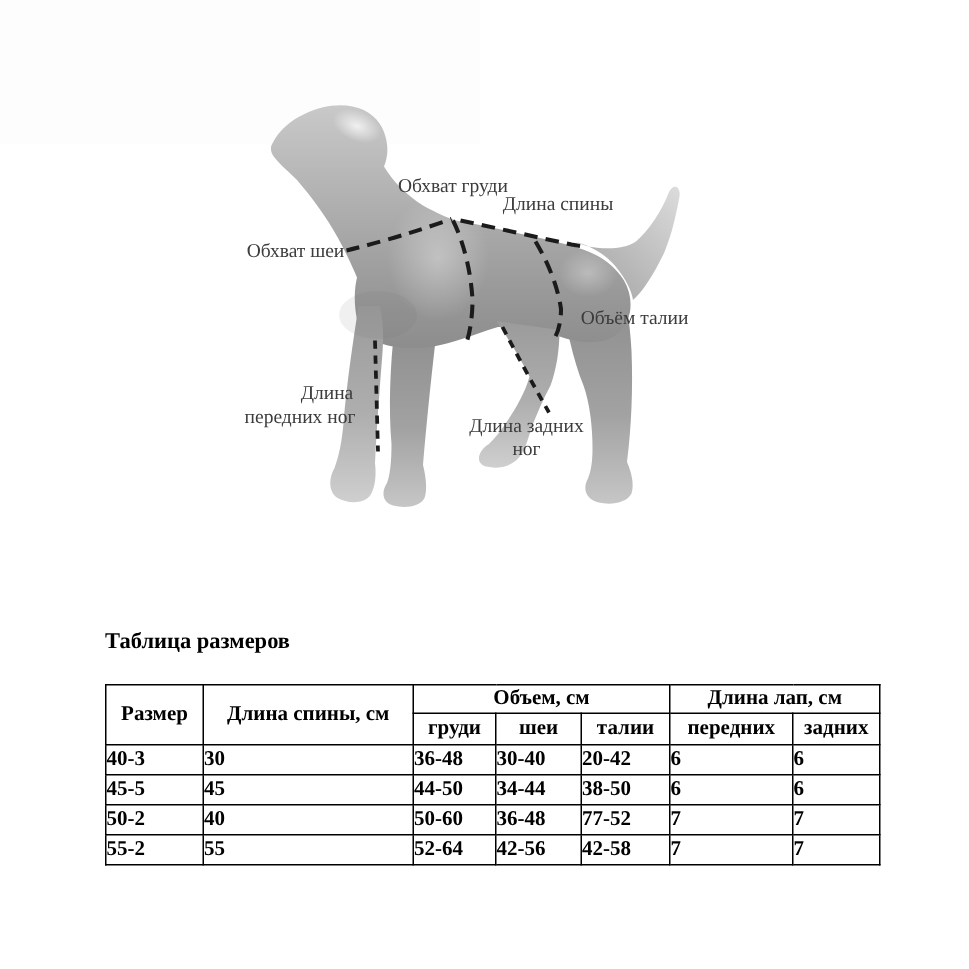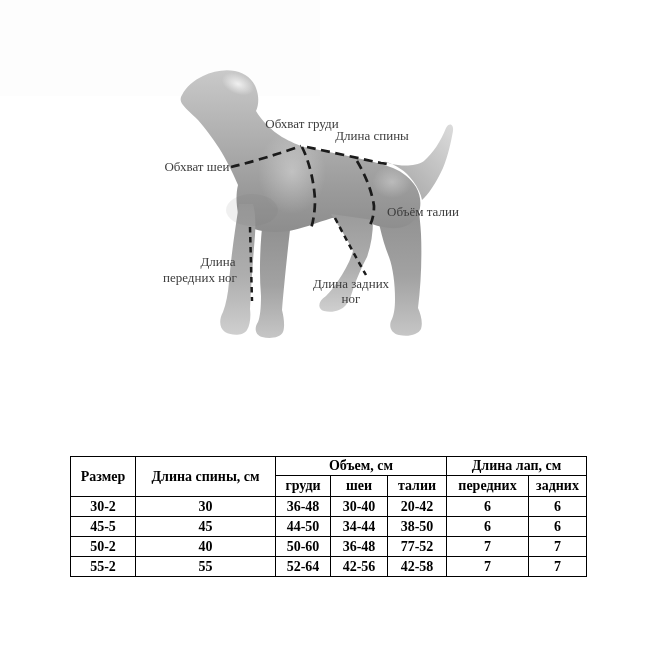--- a/index.html
+++ b/index.html
@@ -17,21 +17,21 @@
   }
   .meas-line{fill:none;stroke:#1b1b1b;stroke-width:2.7;stroke-dasharray:9 5.5;}
   .leg-line{fill:none;stroke:#1b1b1b;stroke-width:2.5;stroke-dasharray:5.5 4.5;}
   .table-title{
     position:absolute;left:70px;top:420px;margin:0;
     font-size:15px;font-weight:bold;color:#000;
   }
   .size-table{
     position:absolute;left:70px;top:456px;width:516px;
     border-collapse:collapse;table-layout:fixed;
-    font-size:14px;color:#000;text-align:center;
+    font-size:14px;color:#000;
   }
   .size-table th,.size-table td{
     border:1px solid #000;padding:0;font-weight:bold;overflow:hidden;
   }
   .size-table th.b{font-weight:bold;}
   .size-table thead tr.h1 th{height:18px;}
   .size-table thead tr.h2 th{height:20px;}
   .size-table tbody td{height:19px;}
 </style>
 </head>
@@ -112,20 +112,21 @@
       <text x="372" y="140">Длина спины</text>
       <text x="197" y="171">Обхват шеи</text>
       <text x="423" y="216">Объём талии</text>
       <text x="218" y="266">Длина</text>
       <text x="200" y="282">передних ног</text>
       <text x="351" y="288">Длина задних</text>
       <text x="351" y="303">ног</text>
     </g>
   </svg>
 
+  <h2 class="table-title">Таблица размеров</h2>
 
   <table class="size-table">
     <colgroup>
       <col style="width:65px">
         <col style="width:140px">
         <col style="width:55px">
       <col style="width:57px">
         <col style="width:59px">
         <col style="width:82px">
         <col style="width:58px">
@@ -140,21 +141,21 @@
       <tr class="h2">
         <th>груди</th>
         <th>шеи</th>
         <th>талии</th>
         <th>передних</th>
         <th>задних</th>
       </tr>
     </thead>
     <tbody>
       <tr>
-        <td>30-2</td>
+        <td>40-3</td>
         <td>30</td>
         <td>36-48</td>
         <td>30-40</td>
         <td>20-42</td>
         <td>6</td>
         <td>6</td>
       </tr>
       <tr>
         <td>45-5</td>
         <td>45</td>

